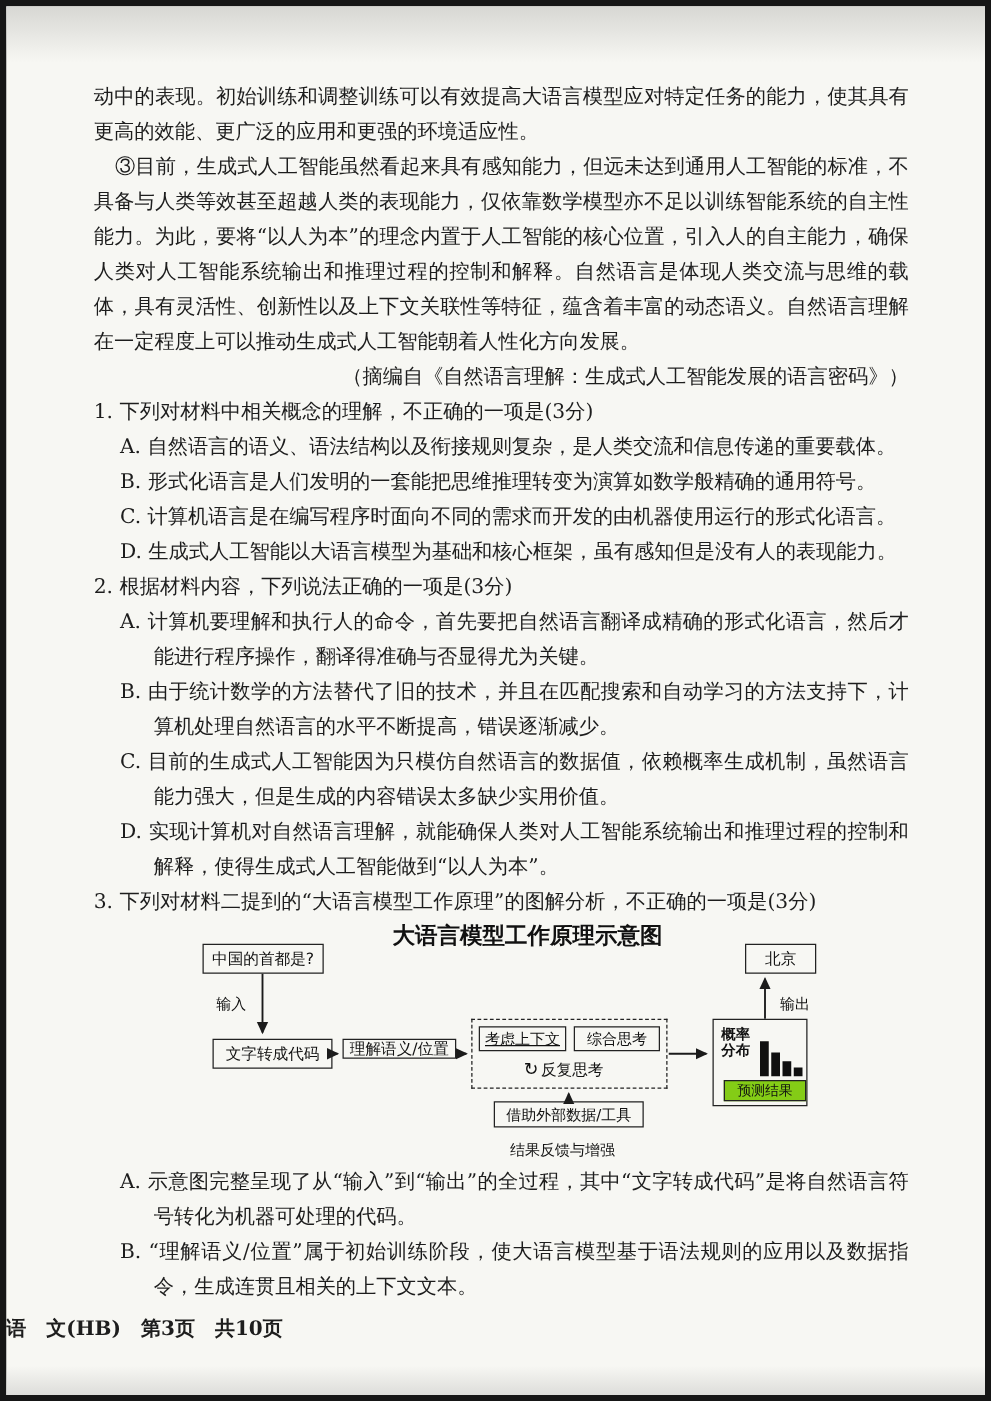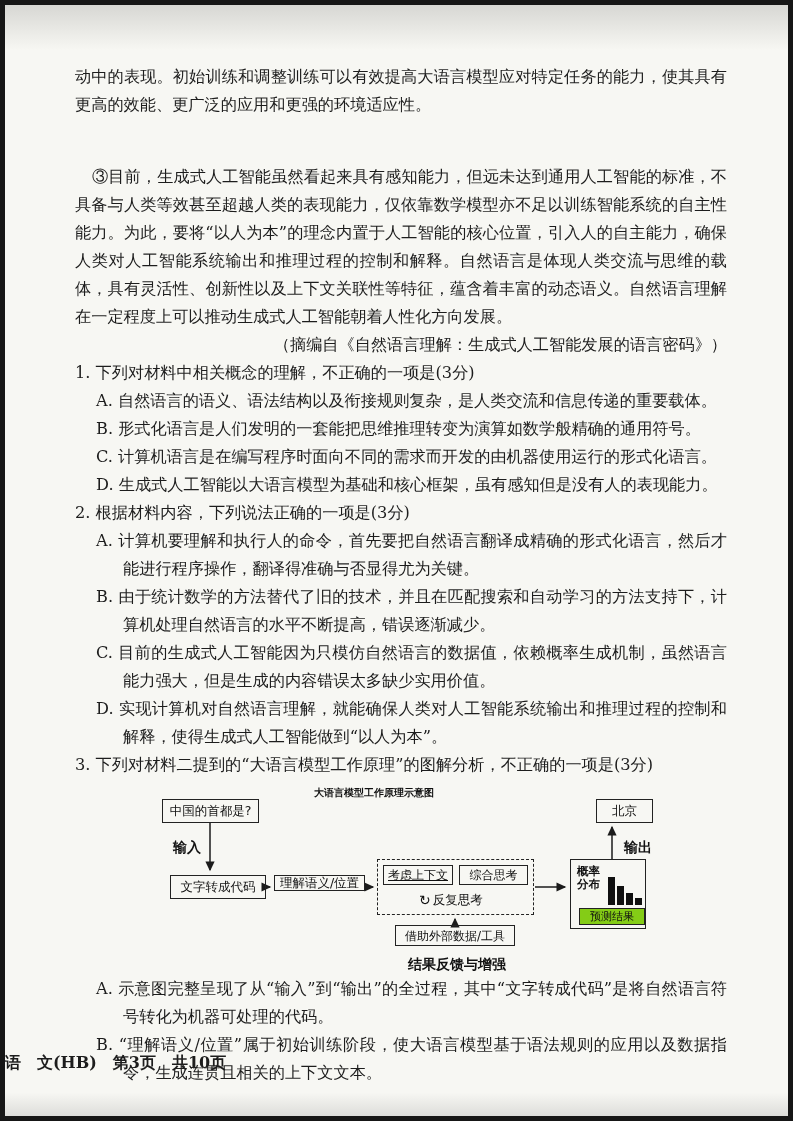--- a/index.html
+++ b/index.html
@@ -7,34 +7,34 @@
   body { background:#9a9a98; font-family:"DejaVu Serif","Liberation Serif",serif; }
   .page { position:relative; width:793px; height:1121px; background:#f7f7f3;
           border:5px solid #161616; overflow:hidden; }
   .scan-top { position:absolute; top:0; left:0; right:0; height:50px;
               background:linear-gradient(180deg,#d7d7d3 0%, rgba(247,247,243,0) 90%); }
   .scan-bottom { position:absolute; bottom:0; left:0; right:0; height:26px;
               background:linear-gradient(0deg,#dddddA 0%, rgba(247,247,243,0) 90%); }
   .content { position:absolute; left:70px; top:58px; width:652px;
              font-size:16.2px; line-height:28px; color:#1d1d1d; }
   .para { text-align:justify; }
-  .para.indent { text-indent:17px;margin-top:44px; }
+  .para.indent { text-indent:17px; }
   .citation { text-align:right; }
   .stem { text-align:justify; }
   .opt { margin-left:21px; padding-left:27px; text-indent:-27px; text-align:justify; }
 
   
   .diagram { position:relative; width:500px; height:192px; margin:3px 0 1px 82px;
              font-family:"DejaVu Sans","Liberation Sans",sans-serif; color:#111; }
   .dg-arrows { position:absolute; left:0; top:0; pointer-events:none; }
-  .dg-title { position:absolute; left:157px; top:-3px; font-weight:bold; font-size:10px; }
+  .dg-title { position:absolute; left:157px; top:-3px; font-weight:bold; font-size:18px; }
   .dg-box { position:absolute; border:1.5px solid #222; display:flex; align-items:center;
             justify-content:center; font-size:12.5px; line-height:1; }
   .dg-dashed { position:absolute; border:1.5px dashed #222; }
-  .dg-label { position:absolute; font-weight:bold; font-size:14px; }
+  .dg-label { position:absolute; font-weight:normal; font-size:12px; }
   .dg-loop { position:absolute; left:262px; top:104px; font-size:12.5px;
              display:flex; align-items:center; gap:2px; }
   .loop-icon { font-size:14px; line-height:1; }
   .chart-box { display:block; }
   .prob-label { position:absolute; left:6px; top:5px; font-size:11.5px; line-height:13px; font-weight:bold; }
   .bars { position:absolute; left:37px; bottom:23px; display:flex; align-items:flex-end; gap:2px; }
   .bars .bar { width:7px; background:#101010; }
   .predict { position:absolute; left:8px; bottom:3px; width:66px; height:17px;
              border:1.2px solid #222; display:flex; align-items:center; justify-content:center;
              font-size:11px; background:#84cc16; }

